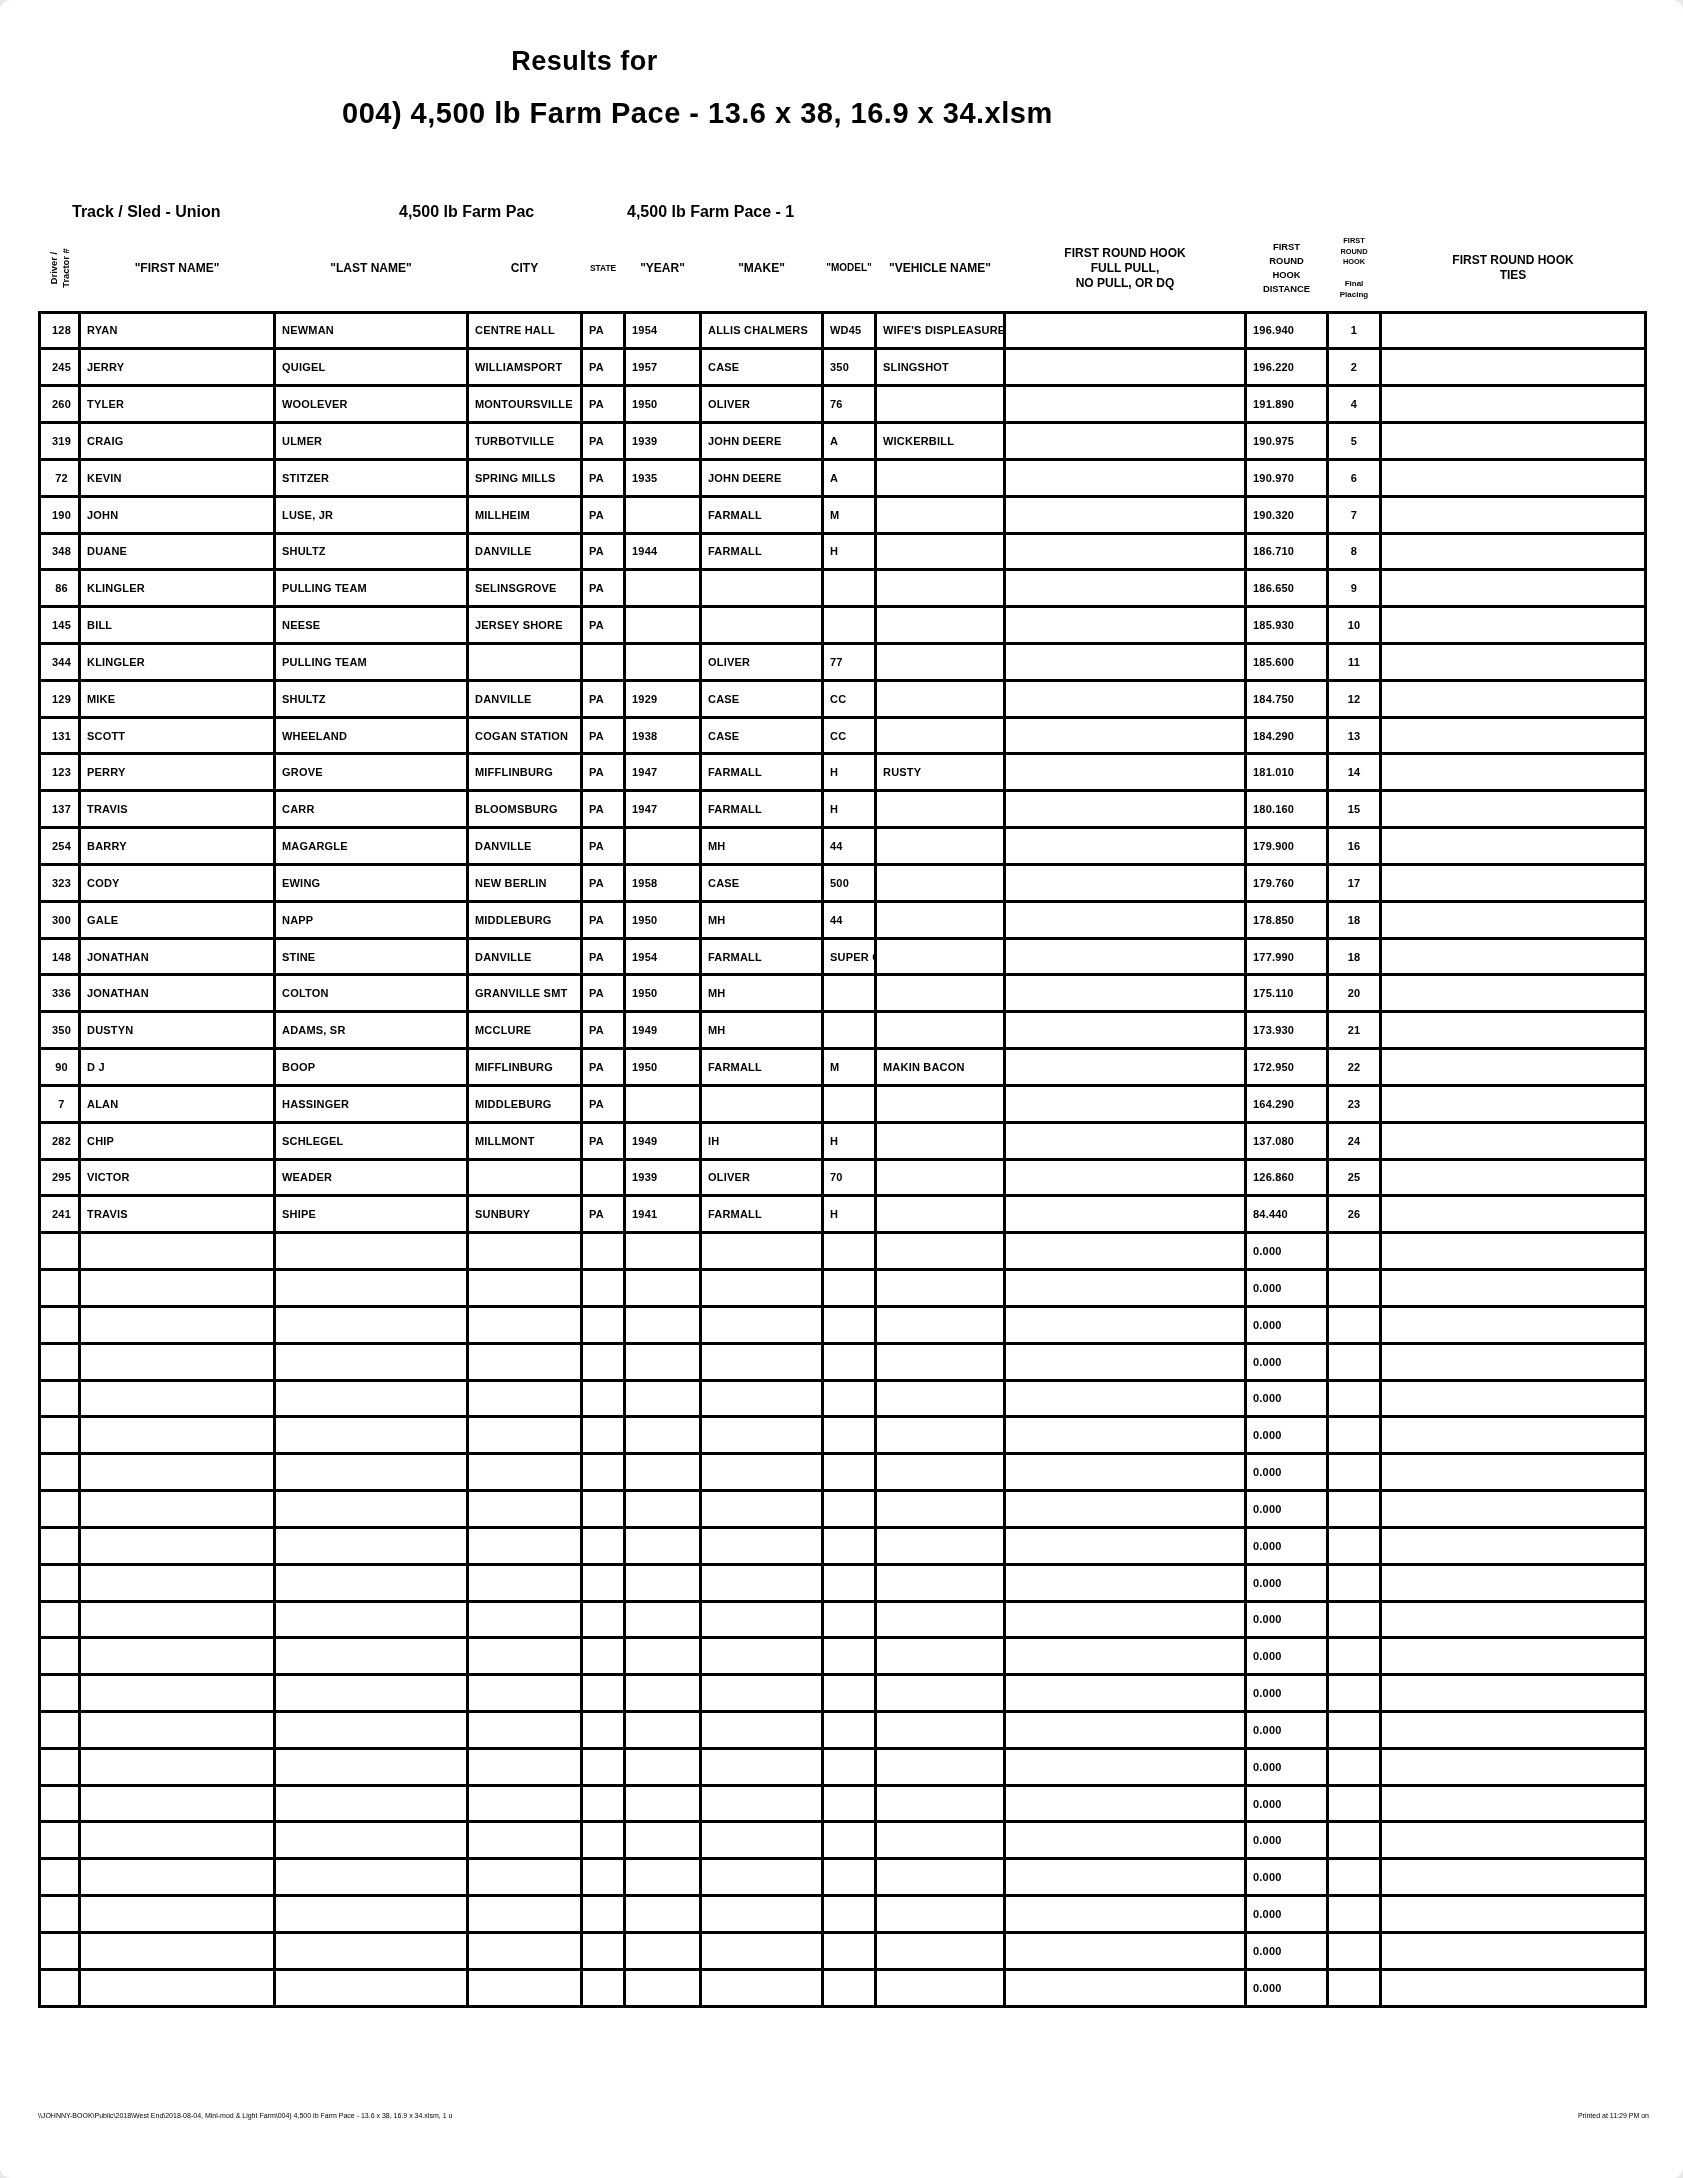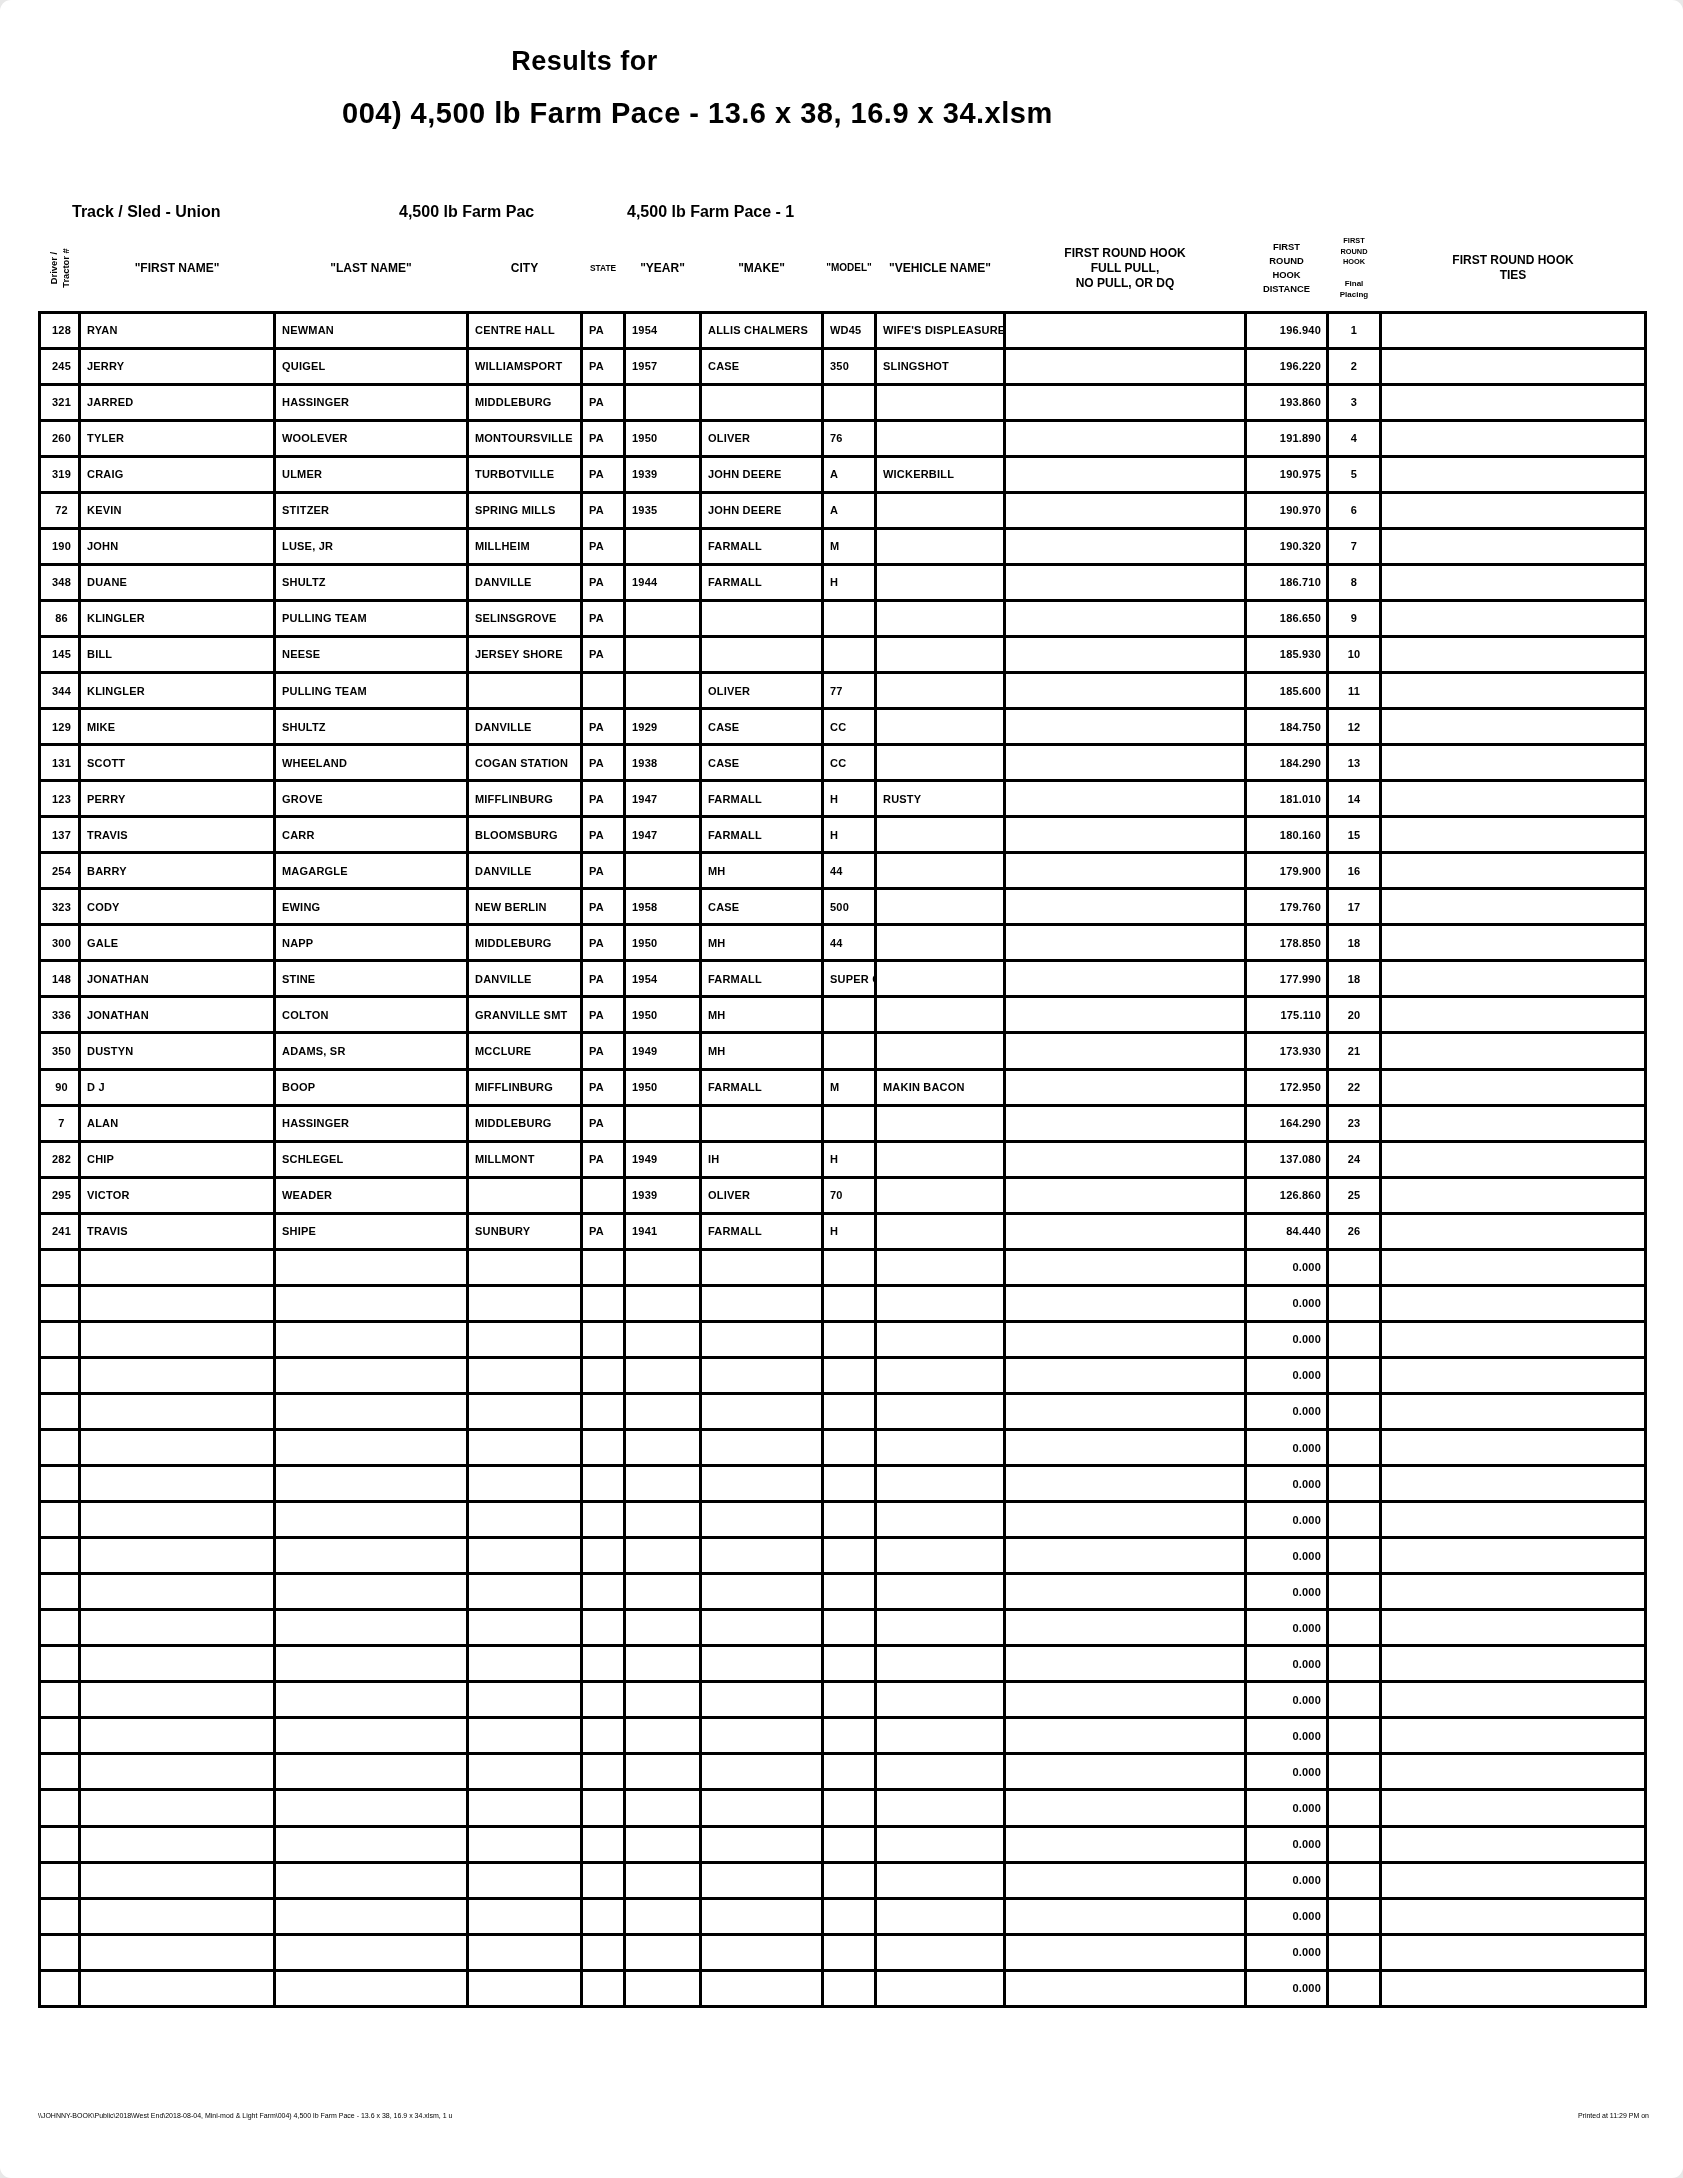--- a/index.html
+++ b/index.html
@@ -38,21 +38,21 @@
   thead th.h-place .sub { display:block; font-weight:bold; font-size:8px; white-space:pre-line; }
   thead th.h-place .top { display:block; white-space:pre-line; }
 
   tbody td {
     border:3px solid #000; font-size:11px; font-weight:bold;
     vertical-align:middle; padding:0 4px; overflow:hidden; white-space:nowrap;
     letter-spacing:0.2px;
   }
   tbody td:nth-child(n+2) { text-align:left; padding-left:6px; }
   tbody td:nth-child(1)  { text-align:center; padding-right:0;margin-top:46px; }
-  tbody td:nth-child(11) { text-align:right; padding-right:5px; }
+  tbody td:nth-child(11) { padding-right:5px; }
   tbody td:nth-child(12) { text-align:center; padding:0; }
 
   .footer-left  { position:absolute; left:38px;  top:2112px; font-size:7px; color:#000; white-space:nowrap; }
   .footer-right { position:absolute; right:34px; top:2112px; font-size:7px; color:#000; white-space:nowrap; text-align:right; }
 </style>
 </head>
 <body>
 
 <div class="sheet">
 
@@ -134,35 +134,20 @@
           <td>1957</td>
           <td>CASE</td>
           <td>350</td>
           <td>SLINGSHOT</td>
           <td></td>
           <td>196.220</td>
           <td>2</td>
           <td></td>
         </tr>
         <tr>
-          <td>321</td>
-          <td>JARRED</td>
-          <td>HASSINGER</td>
-          <td>MIDDLEBURG</td>
-          <td>PA</td>
-          <td></td>
-          <td></td>
-          <td></td>
-          <td></td>
-          <td></td>
-          <td>193.860</td>
-          <td>3</td>
-          <td></td>
-        </tr>
-        <tr>
           <td>260</td>
           <td>TYLER</td>
           <td>WOOLEVER</td>
           <td>MONTOURSVILLE</td>
           <td>PA</td>
           <td>1950</td>
           <td>OLIVER</td>
           <td>76</td>
           <td></td>
           <td></td>

